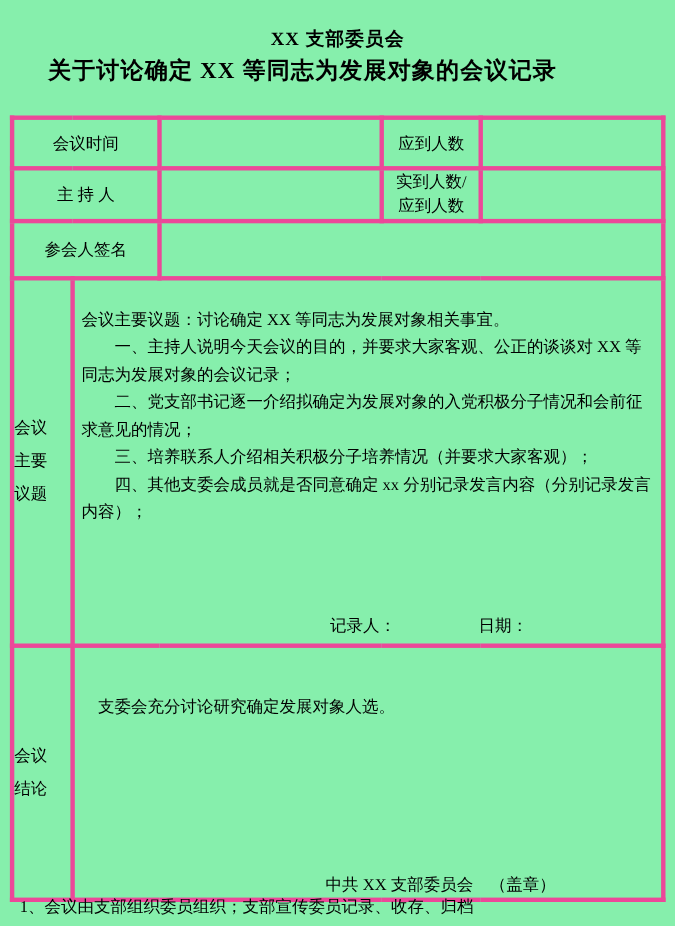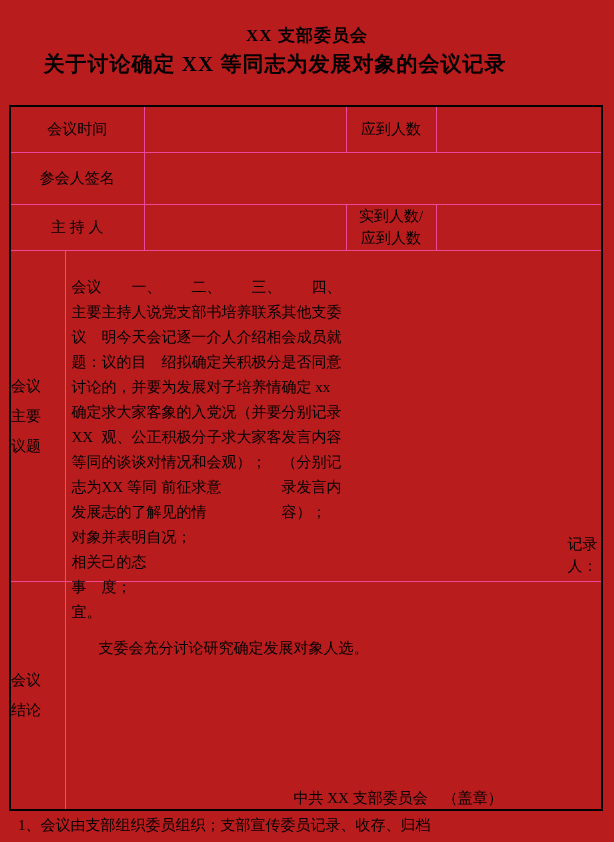--- a/index.html
+++ b/index.html
@@ -1,55 +1,55 @@
 <!DOCTYPE html>
 <html lang="zh"><head>
 <meta charset="utf-8">
 <style>
   html,body{margin:0;padding:0;background:#fff;}
   .page{
-    position:relative;width:614px;height:842px;background:#b91c1c;color:#000;
+    position:relative;width:614px;height:842px;background:#86efac;color:#000;
     font-family:"Liberation Serif","DejaVu Serif",serif;overflow:hidden;
   }
   .title1{
     position:absolute;top:24px;left:0;width:614px;text-align:center;
     font-size:17px;font-weight:bold;letter-spacing:1px;
   }
   .title2{
     position:absolute;top:50px;left:0;width:550px;text-align:center;
     font-size:21px;font-weight:bold;letter-spacing:1px;
   }
   table.record{
     position:absolute;left:9px;top:105px;width:592px;
     border-collapse:collapse;table-layout:fixed;
     border:2px solid #000;
   }
   table.record td{
-    border:1px solid #ec4899;padding:0;font-size:15px;vertical-align:middle;
+    border:4px solid #ec4899;padding:0;font-size:15px;vertical-align:middle;
   }
   td.lbl{text-align:center;}
   td.vlabel{
     text-align:left;white-space:pre-line;line-height:30px;font-size:15px;
   }
   td.twoLine{white-space:pre-line;line-height:22px;text-align:center;}
   .topics-wrap{
-    display:flex;flex-direction:row;box-sizing:border-box;height:330px;
+    display:flex;flex-direction:column;box-sizing:border-box;height:330px;
     padding:24px 8px 4px 6px;
   }
   .topics-wrap p{margin:0;line-height:25px;font-size:15px;}
   .topics-wrap p.indent{text-indent:2em;}
   .recorder-line{
     margin-top:auto;display:flex;padding-left:226px;font-size:15px;line-height:22px;
   }
   .recorder-line .gap{display:inline-block;width:75px;}
   .concl-wrap{
     display:flex;flex-direction:column;box-sizing:border-box;height:227px;
     padding:42px 8px 0 6px;
   }
-  .concl-wrap p{margin:12px;line-height:25px;font-size:15px;text-indent:1em;}
+  .concl-wrap p{margin:0;line-height:25px;font-size:15px;text-indent:1em;}
   .seal-line{
     margin-top:auto;padding-left:222px;font-size:15px;line-height:22px;
   }
   .footer-note{
     position:absolute;left:18px;top:815px;font-size:15px;line-height:20px;
   }
 </style>
 </head>
 <body>
 
@@ -66,39 +66,39 @@
       <col style="width:90px">
         <col style="width:166px">
     </colgroup>
     <tbody>
       <tr style="height:46px">
         <td class="lbl" colspan="2">会议时间</td>
         <td></td>
         <td class="lbl">应到人数</td>
         <td></td>
       </tr>
-      <tr style="height:52px">
-        <td class="lbl" colspan="2">参会人签名</td>
-        <td colspan="3"></td>
-      </tr>
       <tr style="height:46px">
         <td class="lbl" colspan="2">主 持 人</td>
         <td></td>
         <td class="twoLine">实到人数/
 应到人数</td>
         <td></td>
+      </tr>
+      <tr style="height:52px">
+        <td class="lbl" colspan="2">参会人签名</td>
+        <td colspan="3"></td>
       </tr>
       <tr style="height:330px">
         <td class="vlabel">会议
 主要
 议题</td>
         <td colspan="4" style="vertical-align:top">
           <div class="topics-wrap">
             <p>会议主要议题：讨论确定 XX 等同志为发展对象相关事宜。</p>
-            <p class="indent">一、主持人说明今天会议的目的，并要求大家客观、公正的谈谈对 XX 等同志的了解并表明自己的态度；</p>
+            <p class="indent">一、主持人说明今天会议的目的，并要求大家客观、公正的谈谈对 XX 等同志为发展对象的会议记录；</p>
             <p class="indent">二、党支部书记逐一介绍拟确定为发展对象的入党积极分子情况和会前征求意见的情况；</p>
             <p class="indent">三、培养联系人介绍相关积极分子培养情况（并要求大家客观）；</p>
             <p class="indent">四、其他支委会成员就是否同意确定 xx 分别记录发言内容（分别记录发言内容）；</p>
             <div class="recorder-line">
               <span>记录人：</span>
               <span class="gap"></span>
               <span>日期：</span>
             </div>
           </div>
         </td>

